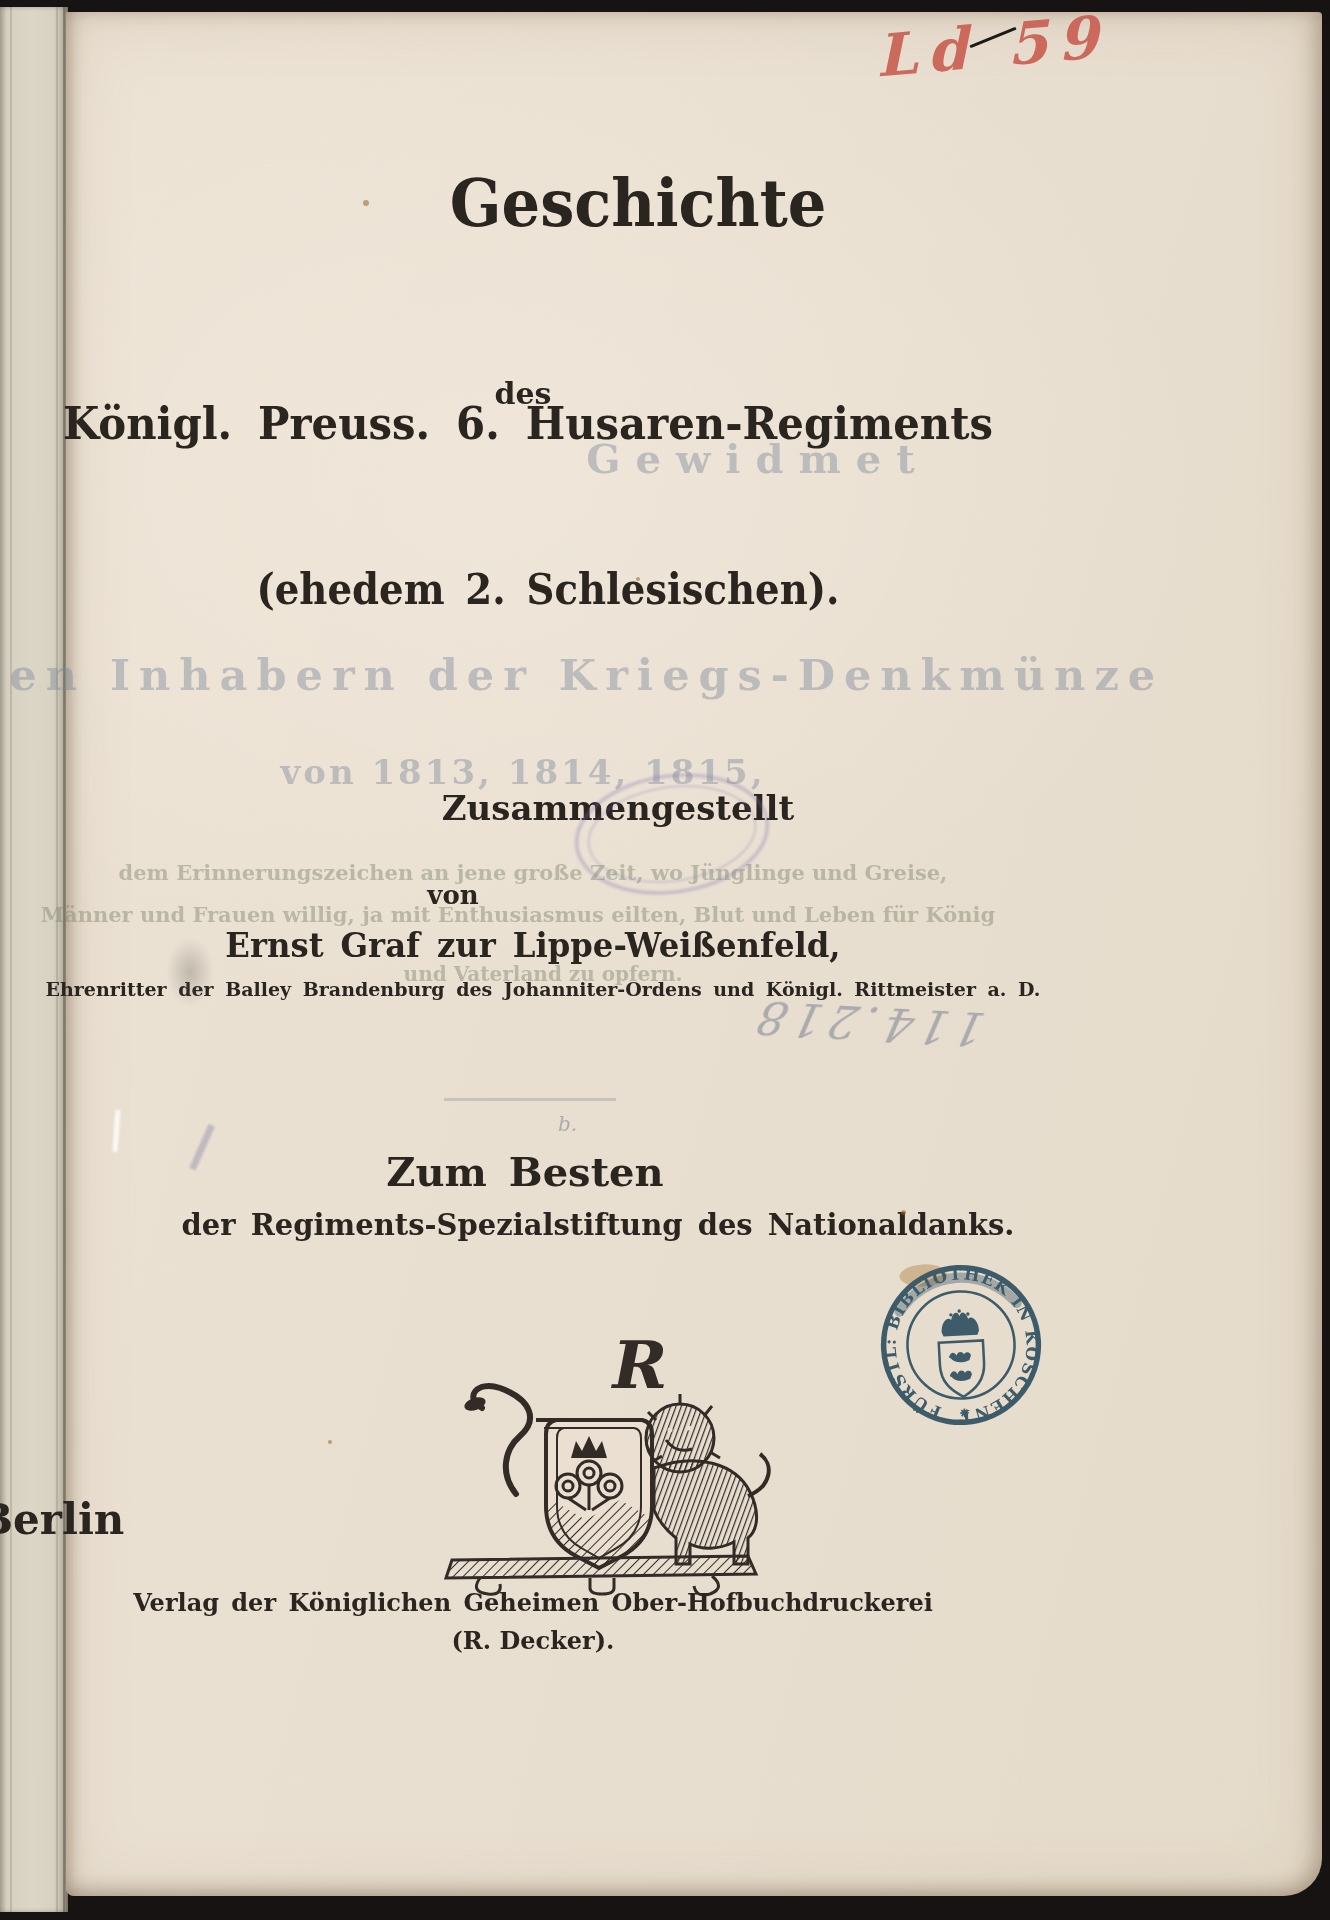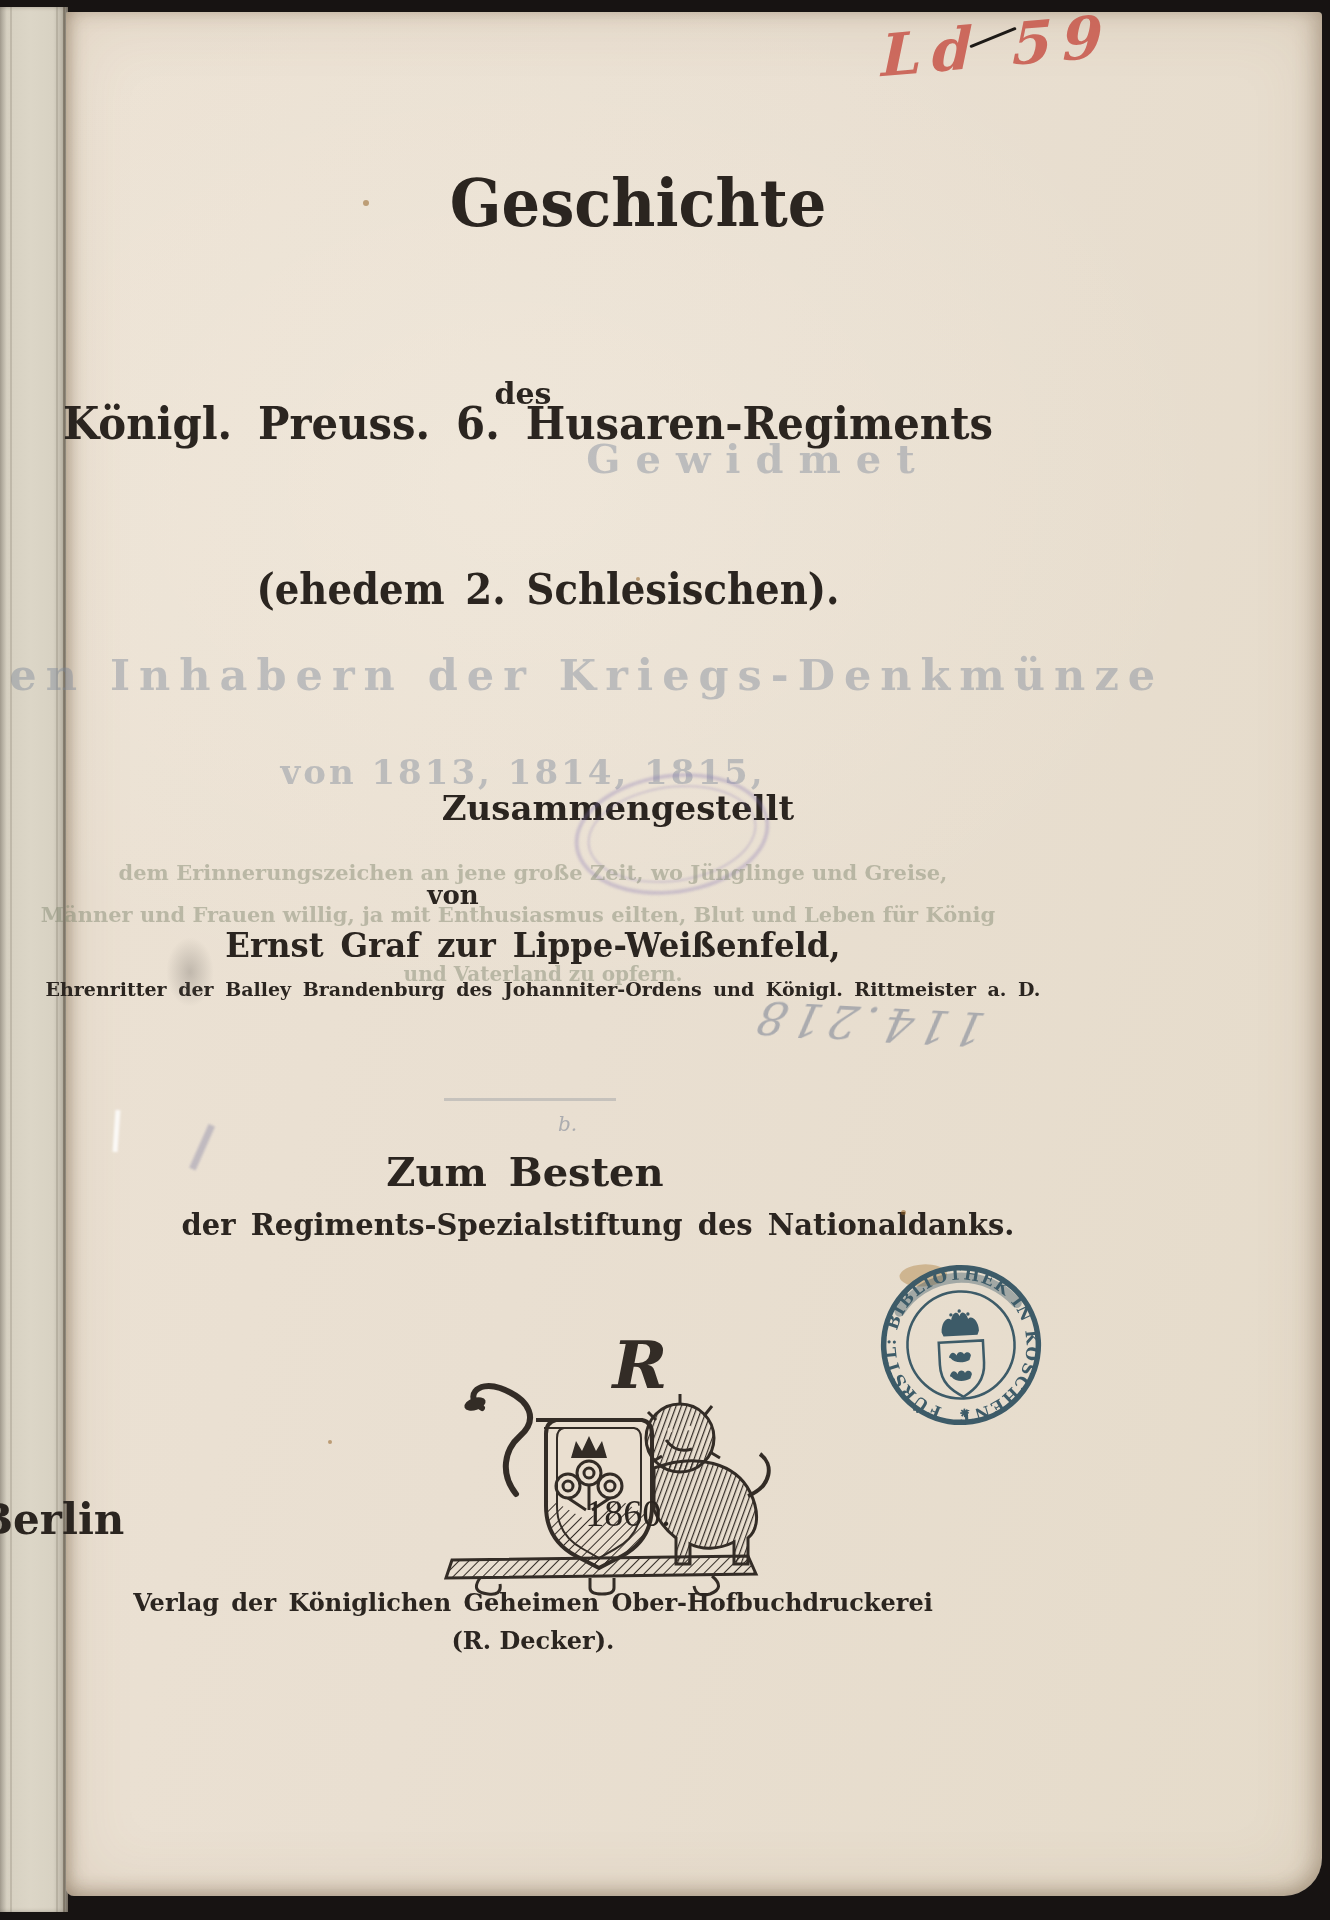--- a/index.html
+++ b/index.html
@@ -179,21 +179,20 @@
         </g>
       </g>
       <g>
         <path d="M34,236 L330,232 L338,250 L28,254 Z" fill="url(#hatch)" stroke="#332c26" stroke-width="3"></path>
         <path d="M62,254 q-10,14 8,16 q14,2 12,-10 M294,252 q14,12 -2,18 q-14,4 -16,-8
                  M172,254 v10 q0,6 12,6 q12,0 12,-6 v-10" stroke="#332c26" stroke-width="3" fill="none"></path>
       </g>
     </svg>
 
     <div class="line fraktur" style="top:1483px;left:-315px;width:600px;font-size:42px">Berlin</div>
-    <div class="line" style="top:1479px;left:262px;width:600px;font-size:38px;font-family:'Liberation Serif',serif">1860.</div>
 
     <div class="line fraktur" style="top:1576px;font-size:24px;word-spacing:4px;--dx:-161px">Verlag der Königlichen Geheimen Ober-Hofbuchdruckerei</div>
     <div class="line fraktur" style="top:1614px;font-size:24px;--dx:-161px">(R. Decker).</div>
 
     <div class="speck" style="left:297px;top:188px;width:6px;height:6px"></div>
     <div class="speck" style="left:570px;top:565px;width:4px;height:4px"></div>
     <div class="speck" style="left:835px;top:1198px;width:5px;height:5px"></div>
     <div class="speck" style="left:262px;top:1428px;width:4px;height:4px"></div>
     <div class="smudge" style="left:100px;top:925px;width:48px;height:70px"></div>
     <div id="white-nick" style="left:48px;top:1098px"></div>

